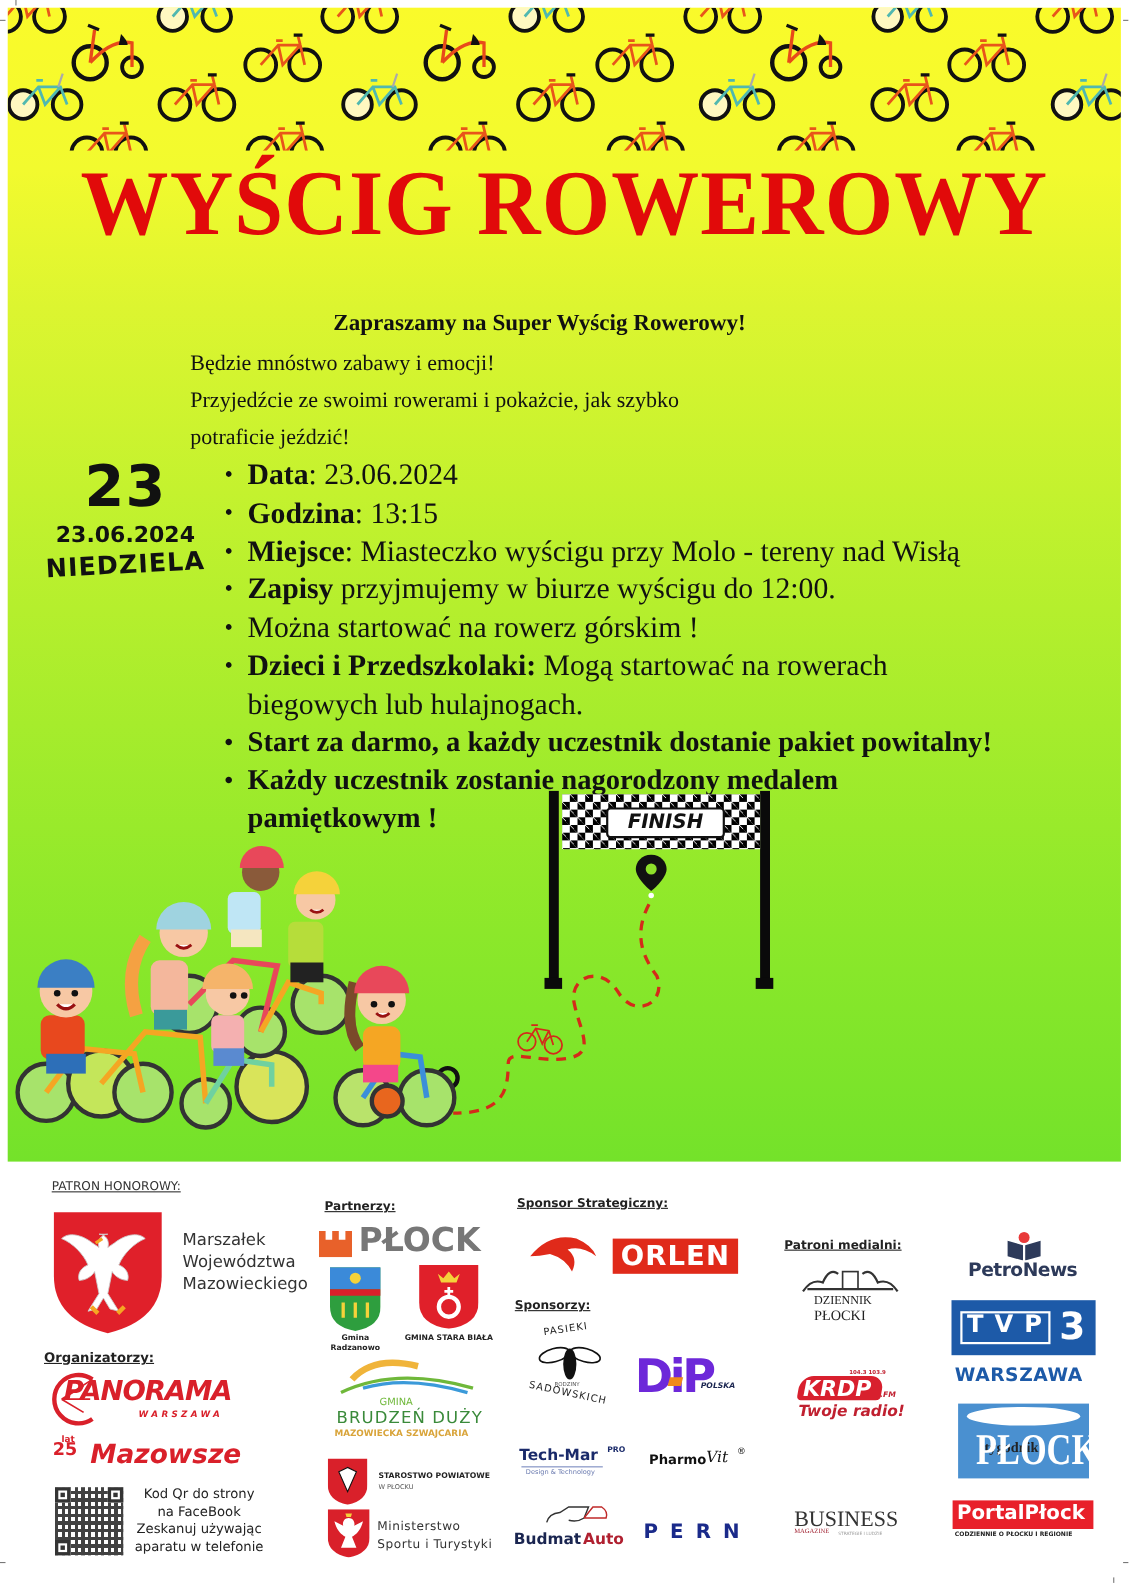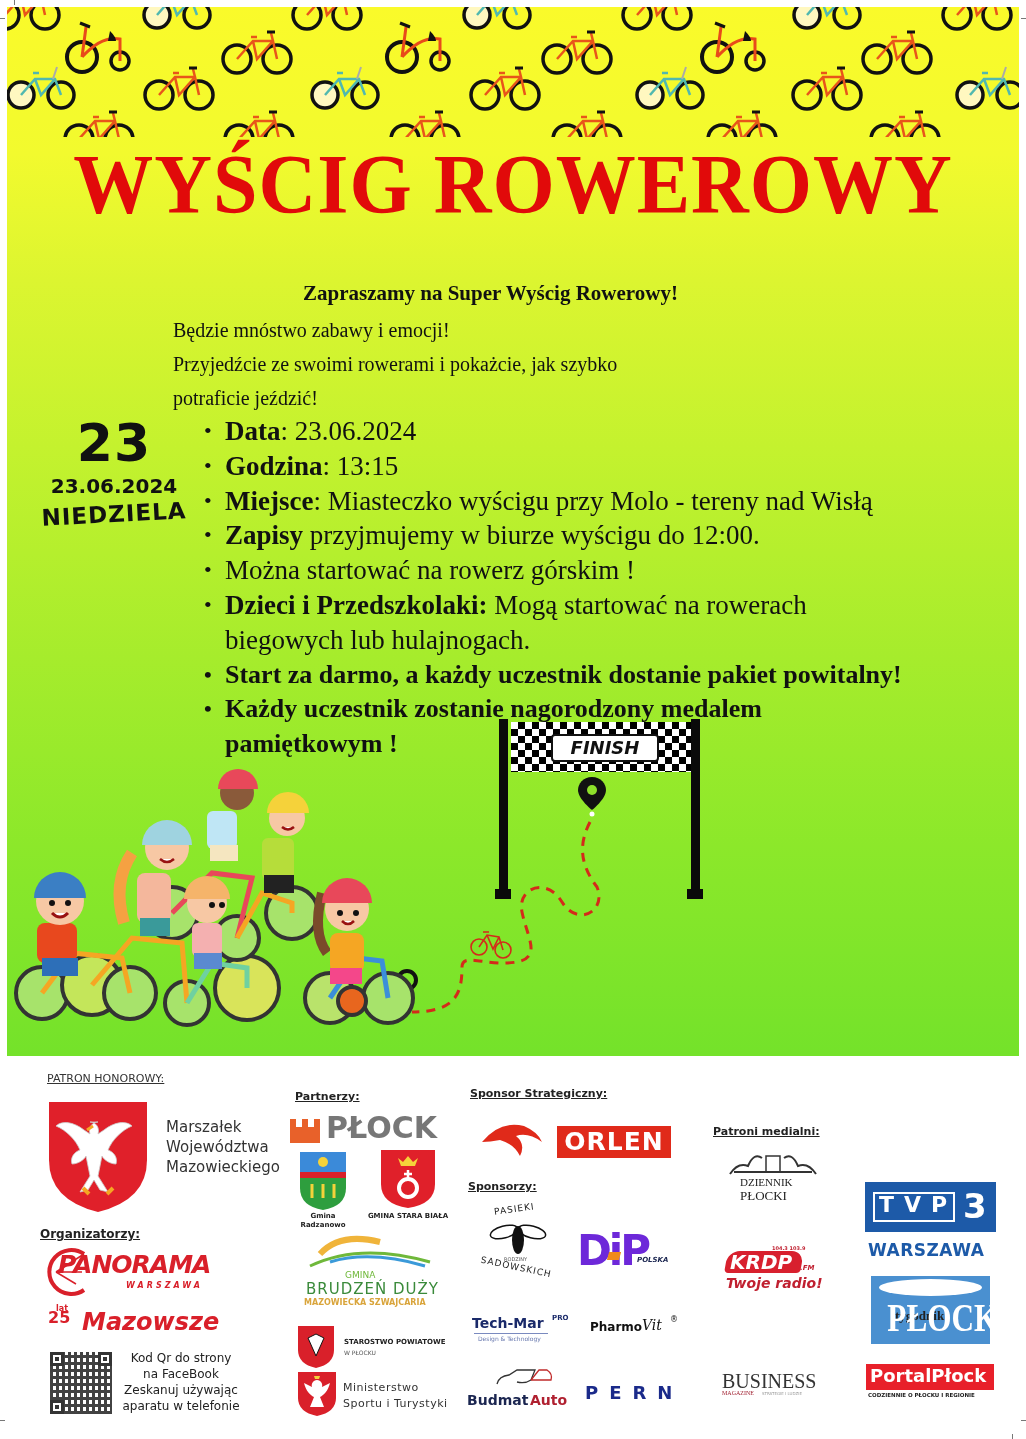--- a/index.html
+++ b/index.html
@@ -428,20 +428,27 @@
     <div class="logo-text" style="left:76px;top:19px;font-size:7px;color:#c02030;font-style:italic;font-weight:bold;">.FM</div>
     <div class="logo-text" style="left:2px;top:30px;font-size:14px;color:#c02030;font-style:italic;font-weight:bold;">Twoje radio!</div>
   </div>
 
   <div style="position:absolute;left:722px;top:310px;width:110px;height:30px;">
     <div class="logo-text" style="left:0;top:0;font-size:20px;color:#333;font-family:'Liberation Serif',serif;letter-spacing:0px;">BUSINESS</div>
     <div class="logo-text" style="left:0;top:20px;font-size:6px;color:#a02030;font-family:'Liberation Serif',serif;">MAGAZINE</div>
     <div class="logo-text" style="left:40px;top:21px;font-size:4px;color:#999;">STRATEGIE I LUDZIE</div>
   </div>
 
+  <div style="position:absolute;left:866px;top:58px;width:130px;height:50px;">
+    <svg width="34" height="28" style="position:absolute;left:48px;top:0;">
+      <circle cx="17" cy="7" r="5" fill="#e83a3a"></circle>
+      <path d="M2 10 L16 14 V28 L2 24 Z M32 10 L18 14 V28 L32 24 Z" fill="#2d3a5a"></path>
+    </svg>
+    <div class="logo-text" style="left:14px;top:27px;font-size:17px;font-weight:bold;color:#2d3a5a;letter-spacing:-0.5px;">PetroNews</div>
+  </div>
 
   <div style="position:absolute;left:865px;top:122px;width:131px;height:50px;background:#1d5aa8;">
     <div style="position:absolute;left:8px;top:10px;width:82px;height:30px;border:2px solid #fff;"></div>
     <div class="logo-text" style="left:14px;top:10px;font-size:22px;font-weight:bold;color:#fff;letter-spacing:10px;">
       <span>T</span><span>V</span><span>P</span>
     </div>
     <div class="logo-text" style="left:98px;top:4px;font-size:34px;font-weight:bold;color:#fff;">3</div>
   </div>
   <div class="logo-text" style="left:868px;top:180px;font-size:17px;font-weight:bold;color:#1d5aa8;letter-spacing:0.5px;">WARSZAWA</div>
 

